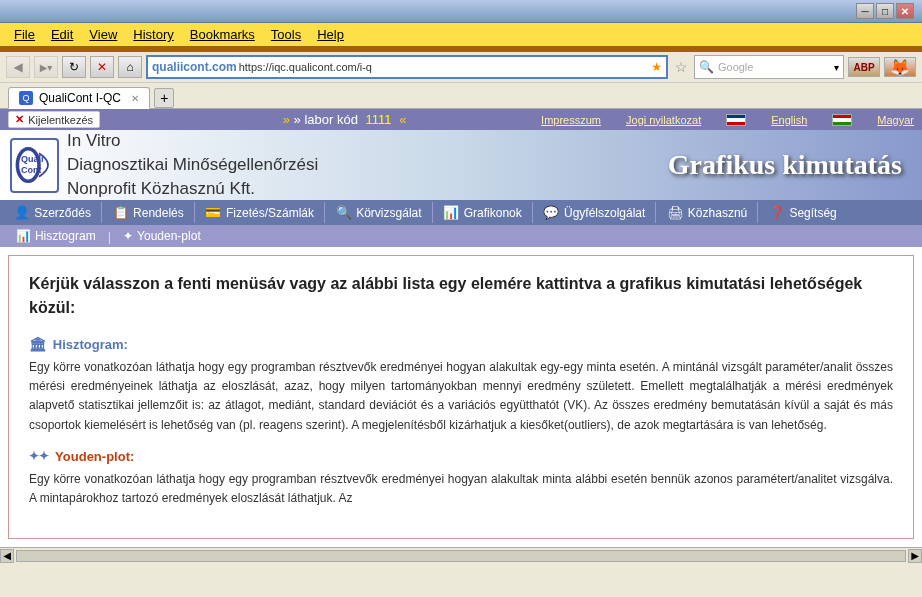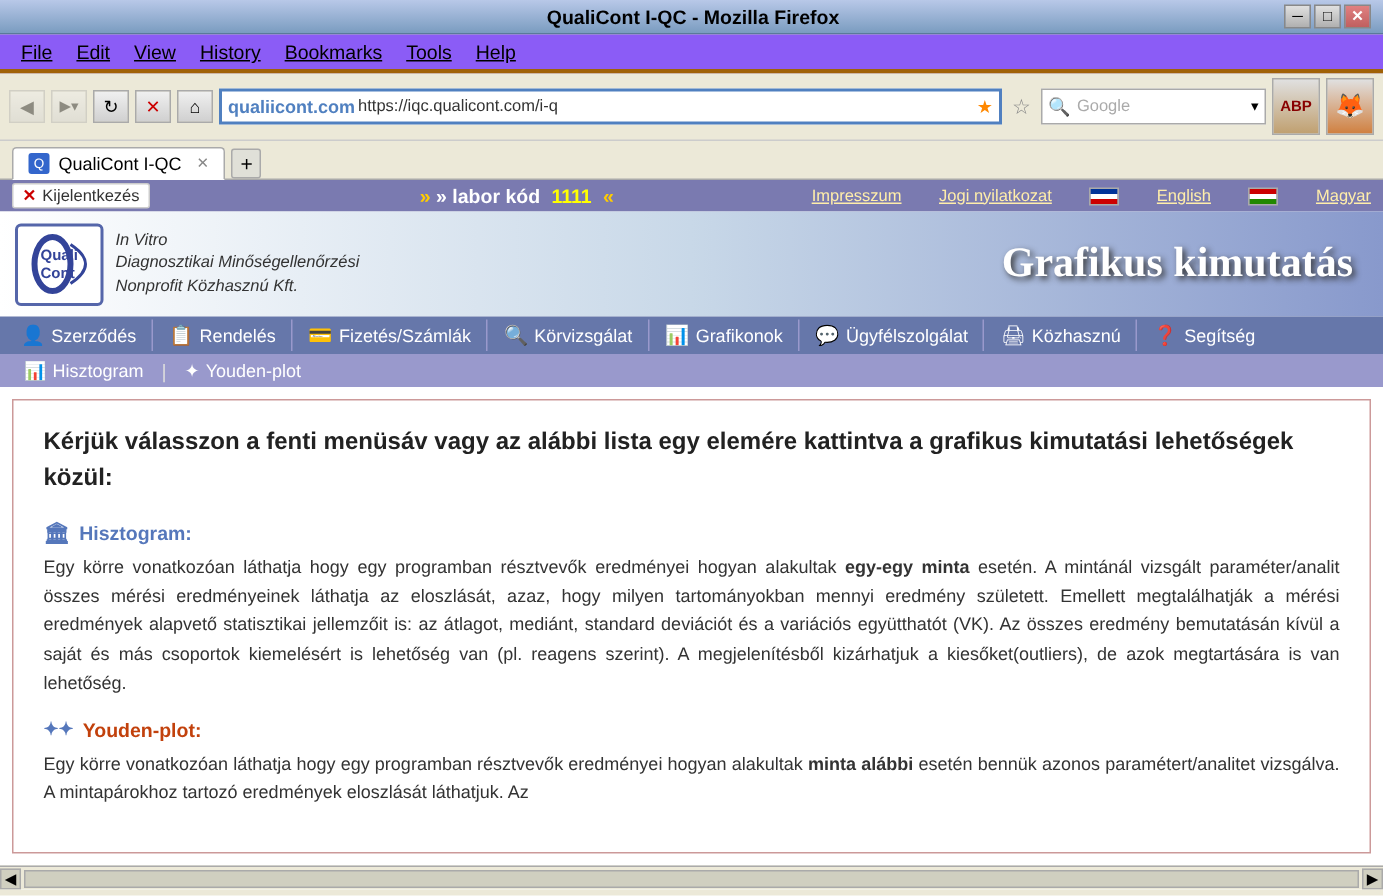--- a/index.html
+++ b/index.html
@@ -25,25 +25,25 @@
       width: 18px; height: 16px;
       background: linear-gradient(to bottom, #e0e0e0, #b0b0b0);
       border: 1px solid #888;
       font-size: 10px;
       display: flex; align-items: center; justify-content: center;
       cursor: pointer;
     }
 
     
     .menubar {
-      background: #8b5cf6;
+      background: #fde047;
       display: flex;
       gap: 4px;
       padding: 3px 8px;
-      border-bottom: 3px solid #a16207;
+      border-bottom: 6px solid #a16207;
       font-size: 13px;
       text-align: center;
     }
     .menubar-item {
       padding: 1px 6px;
       cursor: pointer;
       text-decoration: underline;
     }
 
     
@@ -88,21 +88,21 @@
       display: flex; align-items: center;
       background: white;
       border: 1px solid #aaa;
       height: 24px;
       padding: 0 4px;
       width: 150px;
       font-size: 12px;
     }
     .search-icon { color: #888; margin-right: 4px; }
     .addon-btn {
-      width: 32px; height: 38px;
+      width: 32px; height: 20px;
       background: linear-gradient(to bottom, #f0f0f0, #d0c0a0);
       border: 1px solid #aaa;
       display: flex; align-items: center; justify-content: center;
       cursor: pointer; font-size: 11px; font-weight: bold;
     }
 
     
     .tabbar {
       background: #ece9d8;
       display: flex;
@@ -151,45 +151,45 @@
       display: flex; align-items: center; gap: 4px;
       background: white;
       border: 1px solid #ccc;
       padding: 1px 6px;
       border-radius: 2px;
       cursor: pointer;
       color: #333;
       font-size: 11px;
     }
     .logout-x { color: #cc0000; font-weight: bold; }
-    .labor-info { font-size: 13px; font-weight: bold; margin-left: 48px; }
+    .labor-info { font-size: 13px; font-weight: normal; margin-left: 48px; }
     .labor-arrows { color: #ffcc00; }
     .header-links { display: flex; gap: 25px; align-items: center; font-size: 11px; }
     .header-link { color: #ffeeaa; text-decoration: underline; cursor: pointer; }
     .flag-en { display: inline-block; width: 20px; height: 12px; background: linear-gradient(to bottom, #003399 33%, white 33%, white 66%, #cc0000 66%); border: 1px solid #aaa; }
     .flag-hu { display: inline-block; width: 20px; height: 12px; background: linear-gradient(to bottom, #cc0000 33%, white 33%, white 66%, #228800 66%); border: 1px solid #aaa; }
 
     
     .banner {
       background: linear-gradient(to right, white, #c8d8e8, #8899cc);
       height: 70px;
       display: flex;
       align-items: center;
       padding: 0 10px;
     }
     .logo-area { display: flex; align-items: center; gap: 8px; }
     .logo-icon {
-      width: 59px; height: 55px;
+      width: 49px; height: 55px;
       border: 2px solid #5566aa;
       border-radius: 4px;
-      display: flex; align-items: center; justify-content: flex-end;
+      display: flex; align-items: center; justify-content: flex-start;
       font-size: 22px; font-weight: bold; color: #14532d;
       background: white;
     }
-    .logo-text { font-size: 11px; color: #333; line-height: 1.4; font-style: italic; }
+    .logo-text { font-size: 17px; color: #333; line-height: 1.4; }
     .banner-title {
       flex: 1;
       text-align: right;
       font-size: 28px;
       font-weight: bold;
       color: white;
       text-shadow: 2px 2px 4px #333;
       font-family: Georgia, serif;
       padding-right: 10px;
     }
@@ -253,21 +253,21 @@
       display: flex; align-items: center; gap: 6px;
     }
     .section-icon { font-size: 14px; }
     .section-body {
       font-size: 12px;
       color: #333;
       line-height: 1.6;
       margin-bottom: 14px;
       text-align: justify;
     }
-    .bold-text { font-weight: bold; }
+    .bold-text { font-weight: normal; }
 
     
     .bottom-bar {
       background: #ece9d8;
       height: 16px;
       display: flex;
       align-items: center;
       border-top: 1px solid #aaa;
     }
     .scroll-track {
@@ -276,21 +276,20 @@
       background: #d0cfc0;
       margin: 0 2px;
       border: 1px solid #aaa;
     }
   </style>
 </head>
 <body>
 
 <div class="titlebar">
   <div style="width:60px;"></div>
-  <div class="titlebar-title">QualiCont I-QC - Mozilla Firefox</div>
   <div class="titlebar-buttons">
     <div class="titlebar-btn">─</div>
     <div class="titlebar-btn">□</div>
     <div class="titlebar-btn" style="background:linear-gradient(to bottom,#e08080,#c06060);color:white;">✕</div>
   </div>
 </div>
 
 <div class="menubar">
   <span class="menubar-item">File</span>
   <span class="menubar-item">Edit</span>

